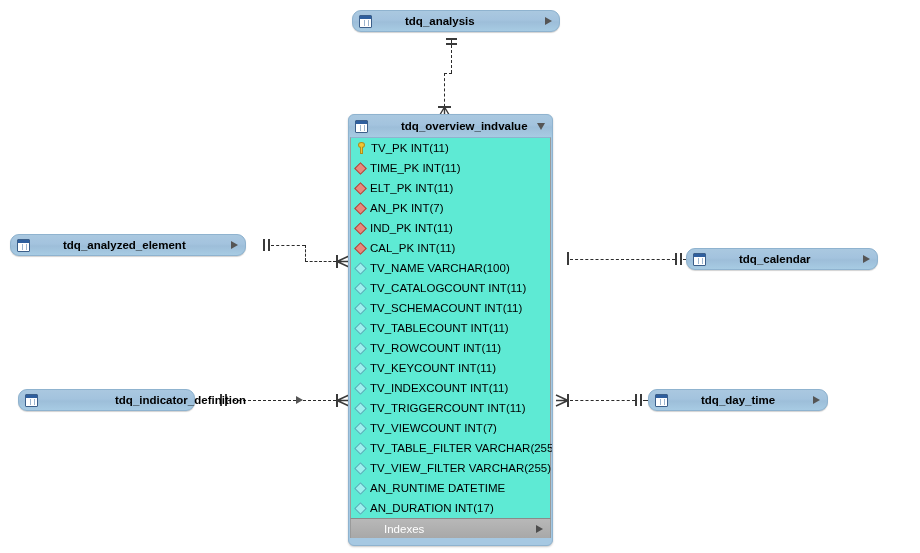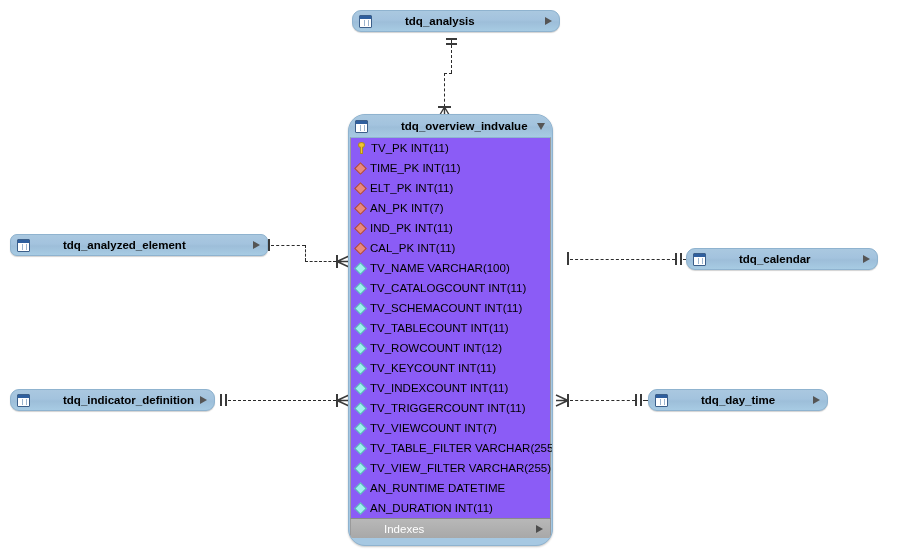--- a/index.html
+++ b/index.html
@@ -21,36 +21,36 @@
     background-color:#a6c8e2;
     border:1px solid #8fb3cf;
     box-shadow:0 1px 1px rgba(0,0,0,.18);
     display:flex;align-items:center;
     padding:0 7px 0 6px;
     height:22px;
   }
 
   
   .tbl-expanded{
-    border-radius:17px;
+    border-radius:6px;
     background:#a6c8e2;
     border:1px solid #8fb3cf;
     box-shadow:0 1px 2px rgba(0,0,0,.22);
     padding:0;
     overflow:hidden;
   }
   .tbl-expanded .hdr{
     height:22px;
     display:flex;align-items:center;
     padding:0 7px 0 6px;
     background:linear-gradient(to bottom,#aac8e0 0%,#a3c3de 45%,#9dbed9 55%,#a7cbe3 100%);
     border-radius:8px 8px 0 0;
   }
   .cols{
-    background:#8b5cf6;
+    background:#5eead4;
     border-top:1px solid #8fb3cf;
     border-bottom:1px solid #8a8a8a;
     border-left:1px solid #9a9a9a;
     border-right:1px solid #9a9a9a;
     margin:0 1px;
   }
   .col-row{
     height:20px;
     display:flex;align-items:center;
     padding-left:5px;
@@ -217,27 +217,27 @@
     <div class="bar" style="left:640px;top:394px;width:2px;height:12px;"></div>
     <div class="dash-h" style="left:643px;top:400px;width:6px;"></div>
   </div>
 
   <div class="tbl tbl-collapsed" style="left:352px;top:10px;width:208px;">
     <span class="tbl-icon"></span>
     <span class="tbl-title">tdq_analysis</span>
     <span class="arrow-r"></span>
   </div>
 
-  <div class="tbl tbl-collapsed" style="left:10px;top:234px;width:258px;border-radius:7px;">
+  <div class="tbl tbl-collapsed" style="left:10px;top:234px;width:236px;">
     <span class="tbl-icon"></span>
     <span class="tbl-title">tdq_analyzed_element</span>
     <span class="arrow-r"></span>
   </div>
 
-  <div class="tbl tbl-collapsed" style="left:10px;top:389px;width:205px;">
+  <div class="tbl tbl-collapsed" style="left:18px;top:389px;width:177px;gap:44px;">
     <span class="tbl-icon"></span>
     <span class="tbl-title">tdq_indicator_definition</span>
     <span class="arrow-r"></span>
   </div>
 
   <div class="tbl tbl-collapsed" style="left:686px;top:248px;width:192px;">
     <span class="tbl-icon"></span>
     <span class="tbl-title">tdq_calendar</span>
     <span class="arrow-r"></span>
   </div>
@@ -290,21 +290,21 @@
         <div class="col-row">
           <span class="dia plain"></span>
           <span class="col-txt">TV_SCHEMACOUNT INT(11)</span>
         </div>
         <div class="col-row">
           <span class="dia plain"></span>
           <span class="col-txt">TV_TABLECOUNT INT(11)</span>
         </div>
         <div class="col-row">
           <span class="dia plain"></span>
-          <span class="col-txt">TV_ROWCOUNT INT(12)</span>
+          <span class="col-txt">TV_ROWCOUNT INT(11)</span>
         </div>
         <div class="col-row">
           <span class="dia plain"></span>
           <span class="col-txt">TV_KEYCOUNT INT(11)</span>
         </div>
         <div class="col-row">
           <span class="dia plain"></span>
           <span class="col-txt">TV_INDEXCOUNT INT(11)</span>
         </div>
         <div class="col-row">
@@ -322,21 +322,21 @@
         <div class="col-row">
           <span class="dia plain"></span>
           <span class="col-txt">TV_VIEW_FILTER VARCHAR(255)</span>
         </div>
         <div class="col-row">
           <span class="dia plain"></span>
           <span class="col-txt">AN_RUNTIME DATETIME</span>
         </div>
         <div class="col-row">
           <span class="dia plain"></span>
-          <span class="col-txt">AN_DURATION INT(11)</span>
+          <span class="col-txt">AN_DURATION INT(17)</span>
         </div>
       </div>
     <div class="idx-row">
       <span class="tbl-title" style="font-weight:normal;color:#fff;">Indexes</span>
       <span class="arrow-r"></span>
     </div>
     <div class="idx-foot"></div>
   </div>
 
 </div>

